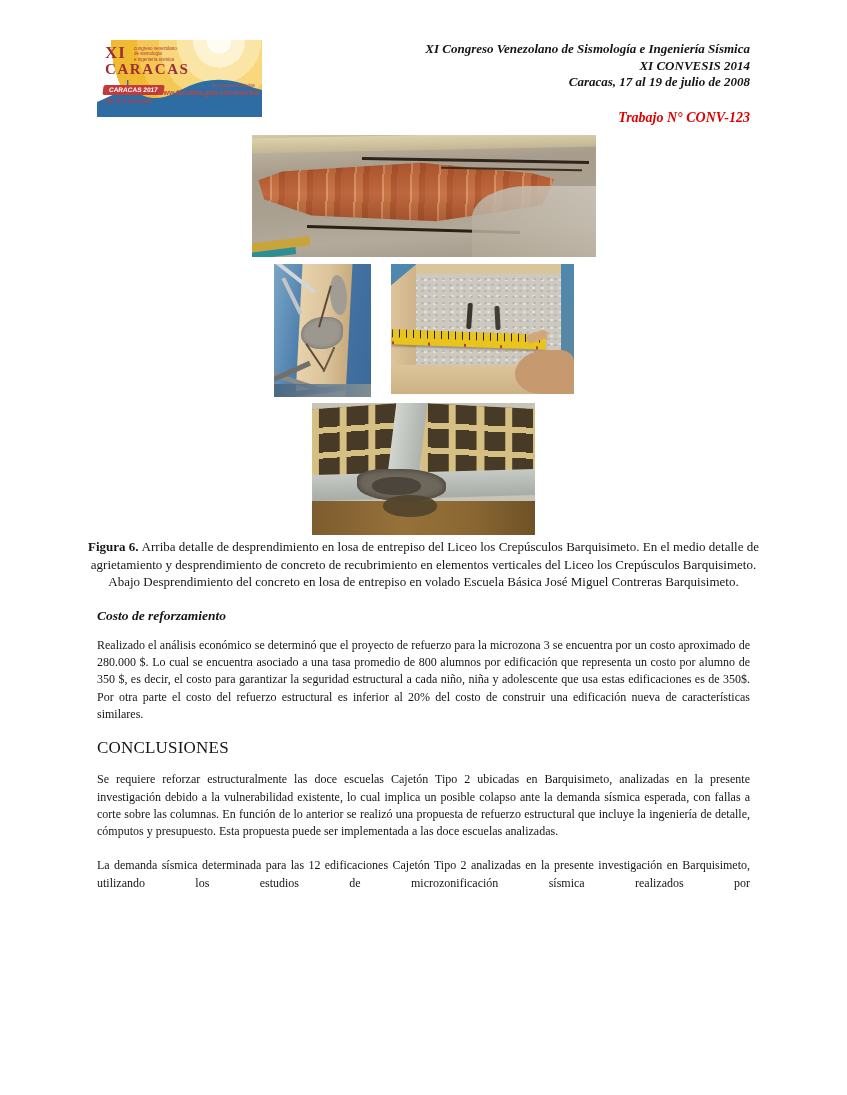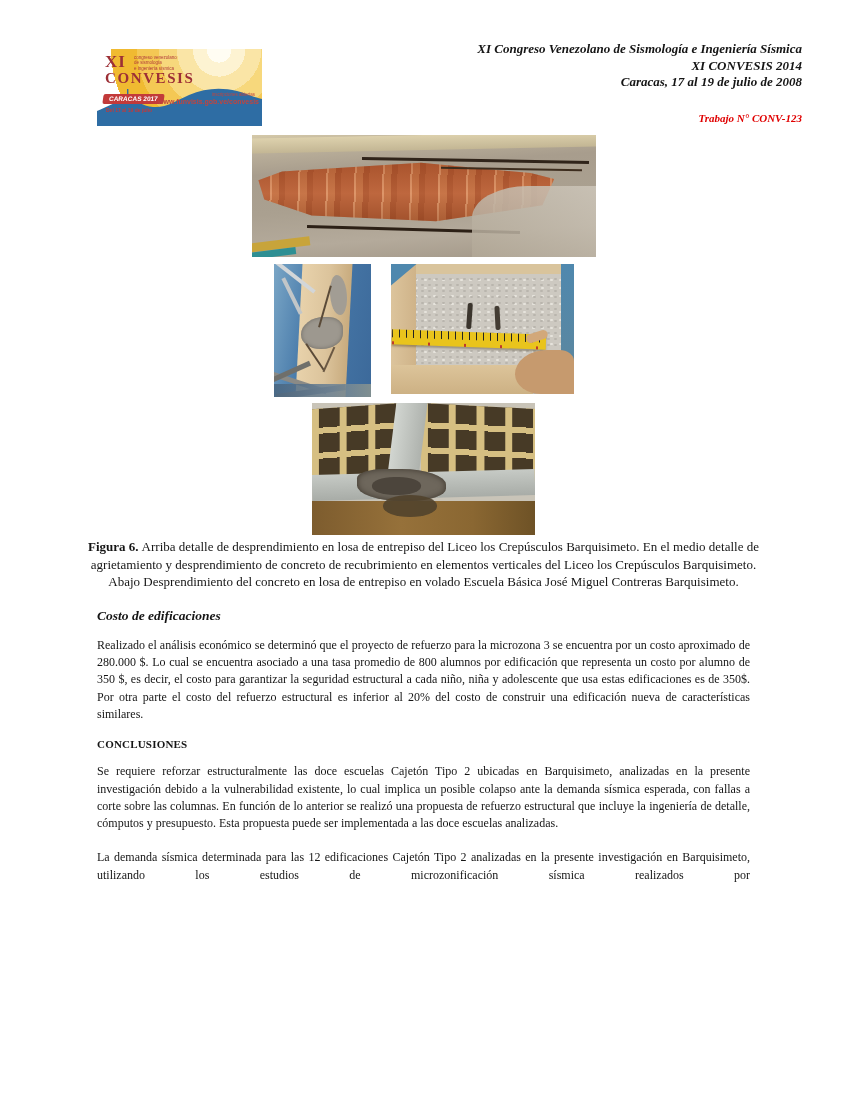--- a/index.html
+++ b/index.html
@@ -3,38 +3,38 @@
 <meta charset="utf-8">
 <style>
   * { margin:0; padding:0; box-sizing:border-box; }
   html,body { background:#888; }
   .page {
     position:relative; width:847px; height:1095px; margin:0 auto;
     background:#ffffff; overflow:hidden;
     font-family:"Liberation Serif","DejaVu Serif",serif; color:#151515;
   }
   
-  .header { display:flex; justify-content:space-between; align-items:flex-end; padding:40px 45px 0 97px; }
+  .header { display:flex; justify-content:space-between; align-items:flex-start; padding:40px 97px 0 97px; }
   .logo {
     position:relative; width:165px; height:77px; overflow:hidden; background:#fff; flex:0 0 auto;
     background-image:radial-gradient(circle at 74% 2%,
       #fffdf3 0 12px, #fdf3d2 12px 26px, #fae5a6 26px 42px,
       #f7d87c 42px 60px, #f4c854 60px 82px, #f0ba31 82px 108px, #ffffff 108px);
   }
   .logo-mountain { position:absolute; left:0; bottom:0; width:165px; height:77px; }
   .logo-xi { position:absolute; left:8px; top:3px; font-size:17px; font-weight:bold; color:#9c2f36; letter-spacing:1px; }
   .logo-tagline { position:absolute; left:37px; top:6px; font-size:4.5px; line-height:1.2; color:#b03a3a; font-family:"Liberation Sans",sans-serif; }
   .logo-name { position:absolute; left:8px; top:21px; font-size:15px; font-weight:bold; color:#9c2f36; letter-spacing:1.6px; }
   .logo-badge { position:absolute; left:6px; top:45px; background:#c23a3a; color:#fff; font-size:6.5px; font-weight:bold;
     padding:1px 6px 2px 6px; transform:skewX(-8deg); font-family:"Liberation Sans",sans-serif; border-radius:2px; }
   .logo-dates { position:absolute; left:9px; top:58px; font-size:5px; font-weight:bold; color:#c23a3a; font-family:"Liberation Sans",sans-serif; }
   .logo-insc { position:absolute; right:7px; top:43px; font-size:4.5px; color:#c0453f; font-family:"Liberation Sans",sans-serif; }
   .logo-url { position:absolute; right:3px; top:49px; font-size:7px; font-weight:bold; color:#c0453f; font-family:"Liberation Sans",sans-serif; }
   .header-right { text-align:right; font-style:italic; font-weight:bold; font-size:13px; line-height:16.5px; padding-top:1px; }
-  .trabajo { margin-top:19px; font-size:11px; }
+  .trabajo { margin-top:19px; font-size:14px; }
   
   .figures { display:flex; flex-direction:column; align-items:center; margin-top:9px; }
   .photo { position:relative; overflow:hidden; flex:0 0 auto; }
   .fig-row { display:flex; gap:20px; align-items:flex-start; margin-top:7px; }
   
   .ph1 { width:344px; height:122px;
     background:linear-gradient(176deg,#d5c9a8 0%,#bdb29c 10%,#a89d8d 28%,#aaa090 55%,#b4aa9b 78%,#a29787 100%); }
   .ph1-topedge { position:absolute; top:0; left:0; width:100%; height:15px; background:linear-gradient(#ddd1ad,#c3b694); transform:skewY(-1.2deg); }
   .ph1-bricks { position:absolute; left:2%; top:18%; width:86%; height:60%;
     clip-path:polygon(0 32%,8% 20%,55% 8%,92% 22%,100% 30%,96% 66%,60% 88%,18% 80%,2% 58%);
@@ -95,40 +95,40 @@
     box-shadow:inset 0 0 6px #3c352c; }
   .ph4-damage2 { position:absolute; left:27%; top:56%; width:22%; height:14%; background:#4c453c; border-radius:45%; }
   .ph4-brown { position:absolute; left:0; bottom:0; width:100%; height:26%;
     background:linear-gradient(90deg,#7d5c2e,#96713a 40%,#8a6732 72%,#6e5226); }
   .ph4-stain { position:absolute; left:32%; bottom:14%; width:24%; height:16%; background:#51422c; border-radius:50%; opacity:.9; }
   
   .caption { width:688px; margin:3px auto 0 auto; text-align:center; font-size:13px; line-height:17.6px; }
   .caption b { font-weight:bold; margin-right:3px; }
   .body-block { padding:0 97px; }
   .h-italic { margin-top:17px; font-size:13.5px; font-weight:bold; font-style:italic; }
-  .h-caps { margin-top:15px; font-size:11px; font-weight:bold; letter-spacing:.2px; }
+  .h-caps { margin-top:15px; font-size:17px; font-weight:normal; letter-spacing:.2px; }
   .para { margin-top:13px; font-size:12px; line-height:17.3px; text-align:justify; }
   .para.force-last { text-align-last:justify; margin-top:17px; }
 </style>
 </head>
 <body>
 
 <div class="page">
 
   <div class="header">
     <div class="logo">
       <svg class="logo-mountain" viewBox="0 0 165 77" preserveAspectRatio="none">
         <rect x="30" y="40" width="1.4" height="12" fill="#2e6da4"></rect>
         <path fill="#2e6da4" d="M0 62 C10 58 22 50 32 51 C40 52 46 57 56 58 C70 59 78 52 92 46 C108 39 124 38 140 42 C150 44.5 158 49 165 50 L165 77 L0 77 Z"></path>
       </svg>
       <div class="logo-xi">XI</div>
       <div class="logo-tagline" style="white-space:pre-line">congreso venezolano
 de sismología
 e ingeniería sísmica</div>
-      <div class="logo-name">CONVESIS</div>
+      <div class="logo-name">CARACAS</div>
       <div class="logo-badge">CARACAS 2017</div>
       <div class="logo-dates">Del 17 al 19 de julio</div>
       <div class="logo-insc">inscripciones abiertas</div>
       <div class="logo-url">www.funvisis.gob.ve/convesis</div>
     </div>
     <div class="header-right">
       <div>XI Congreso Venezolano de Sismología e Ingeniería Sísmica</div>
       <div>XI CONVESIS 2014</div>
       <div>Caracas, 17 al 19 de julio de 2008</div>
       <div class="trabajo" style="color:#e00000">Trabajo N° CONV-123</div>
@@ -185,21 +185,21 @@
       <div class="ph4-brown"></div>
       <div class="ph4-stain"></div>
     </div>
   </div>
 
   <div class="caption">
     <b>Figura 6.</b><span>Arriba detalle de desprendimiento en losa de entrepiso del Liceo los Crepúsculos Barquisimeto. En el medio detalle de agrietamiento y desprendimiento de concreto de recubrimiento en elementos verticales del Liceo los Crepúsculos Barquisimeto. Abajo Desprendimiento del concreto en losa de entrepiso en volado Escuela Básica José Miguel Contreras Barquisimeto.</span>
   </div>
 
   <div class="body-block">
-    <div class="h-italic">Costo de edificaciones</div>
+    <div class="h-italic">Costo de reforzamiento</div>
     <p class="para">Realizado el análisis económico se determinó que el proyecto de refuerzo para la microzona 3 se encuentra por un costo aproximado de 280.000 $. Lo cual se encuentra asociado a una tasa promedio de 800 alumnos por edificación que representa un costo por alumno de 350 $, es decir, el costo para garantizar la seguridad estructural a cada niño, niña y adolescente que usa estas edificaciones es de 350$. Por otra parte el costo del refuerzo estructural es inferior al 20% del costo de construir una edificación nueva de características similares.</p>
 
     <div class="h-caps">CONCLUSIONES</div>
     <p class="para">Se requiere reforzar estructuralmente las doce escuelas Cajetón Tipo 2 ubicadas en Barquisimeto, analizadas en la presente investigación debido a la vulnerabilidad existente, lo cual implica un posible colapso ante la demanda sísmica esperada, con fallas a corte sobre las columnas. En función de lo anterior se realizó una propuesta de refuerzo estructural que incluye la ingeniería de detalle, cómputos y presupuesto. Esta propuesta puede ser implementada a las doce escuelas analizadas.</p>
     <p class="para force-last">La demanda sísmica determinada para las 12 edificaciones Cajetón Tipo 2 analizadas en la presente investigación en Barquisimeto, utilizando los estudios de microzonificación sísmica realizados por</p>
   </div>
 
 </div>
 
 </body></html>

